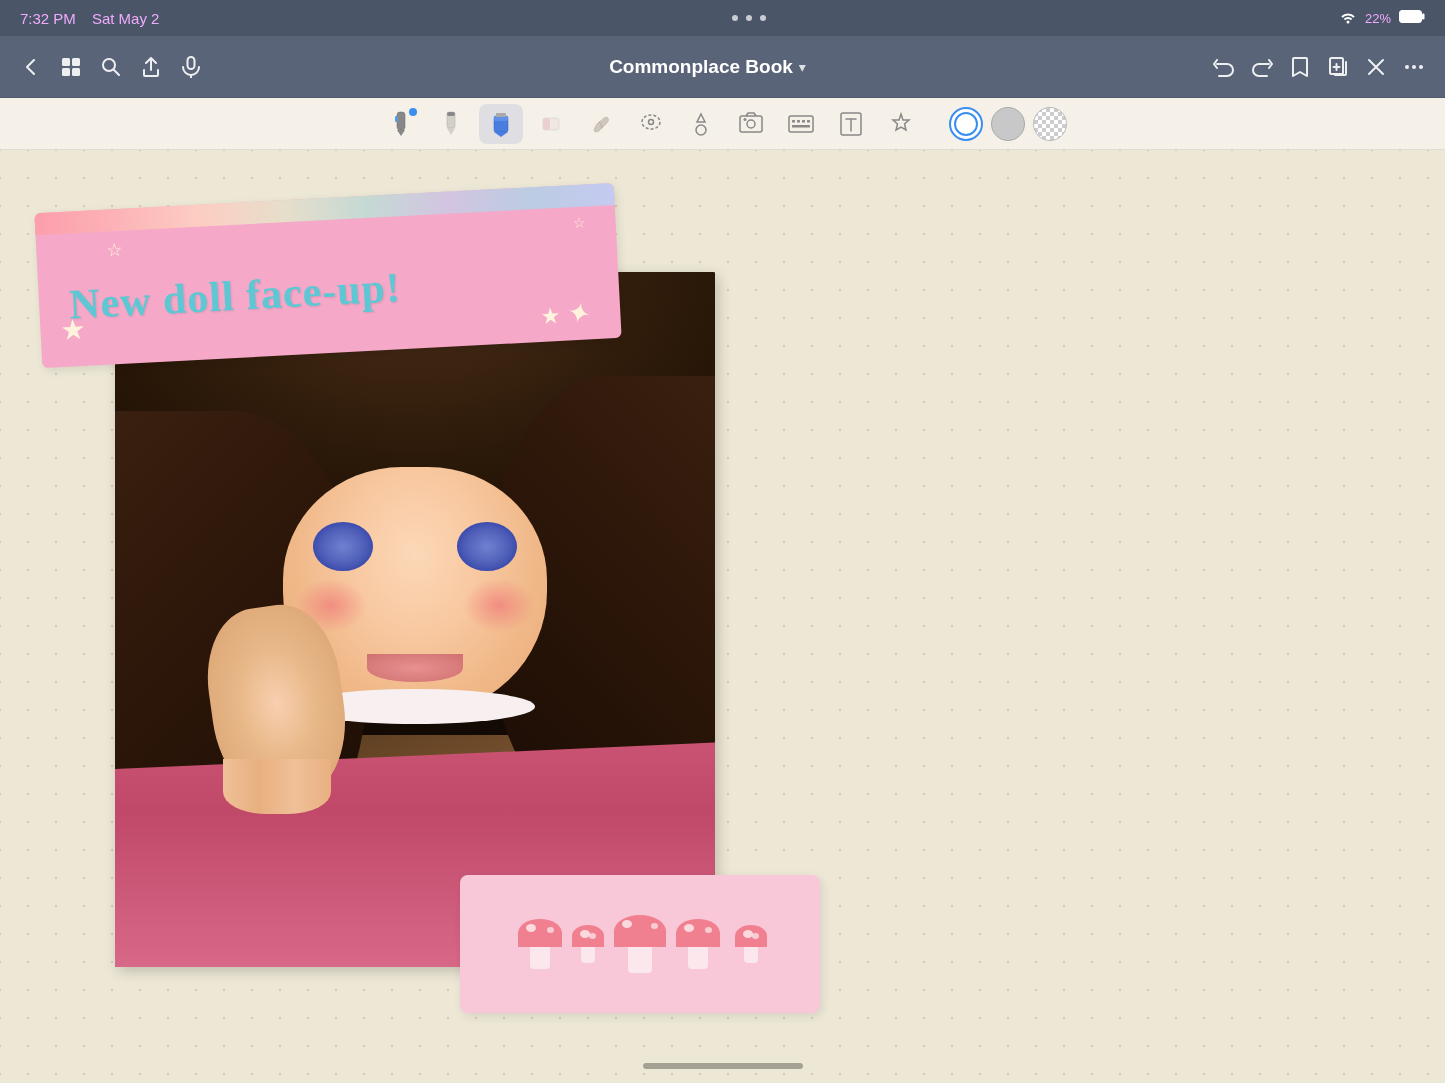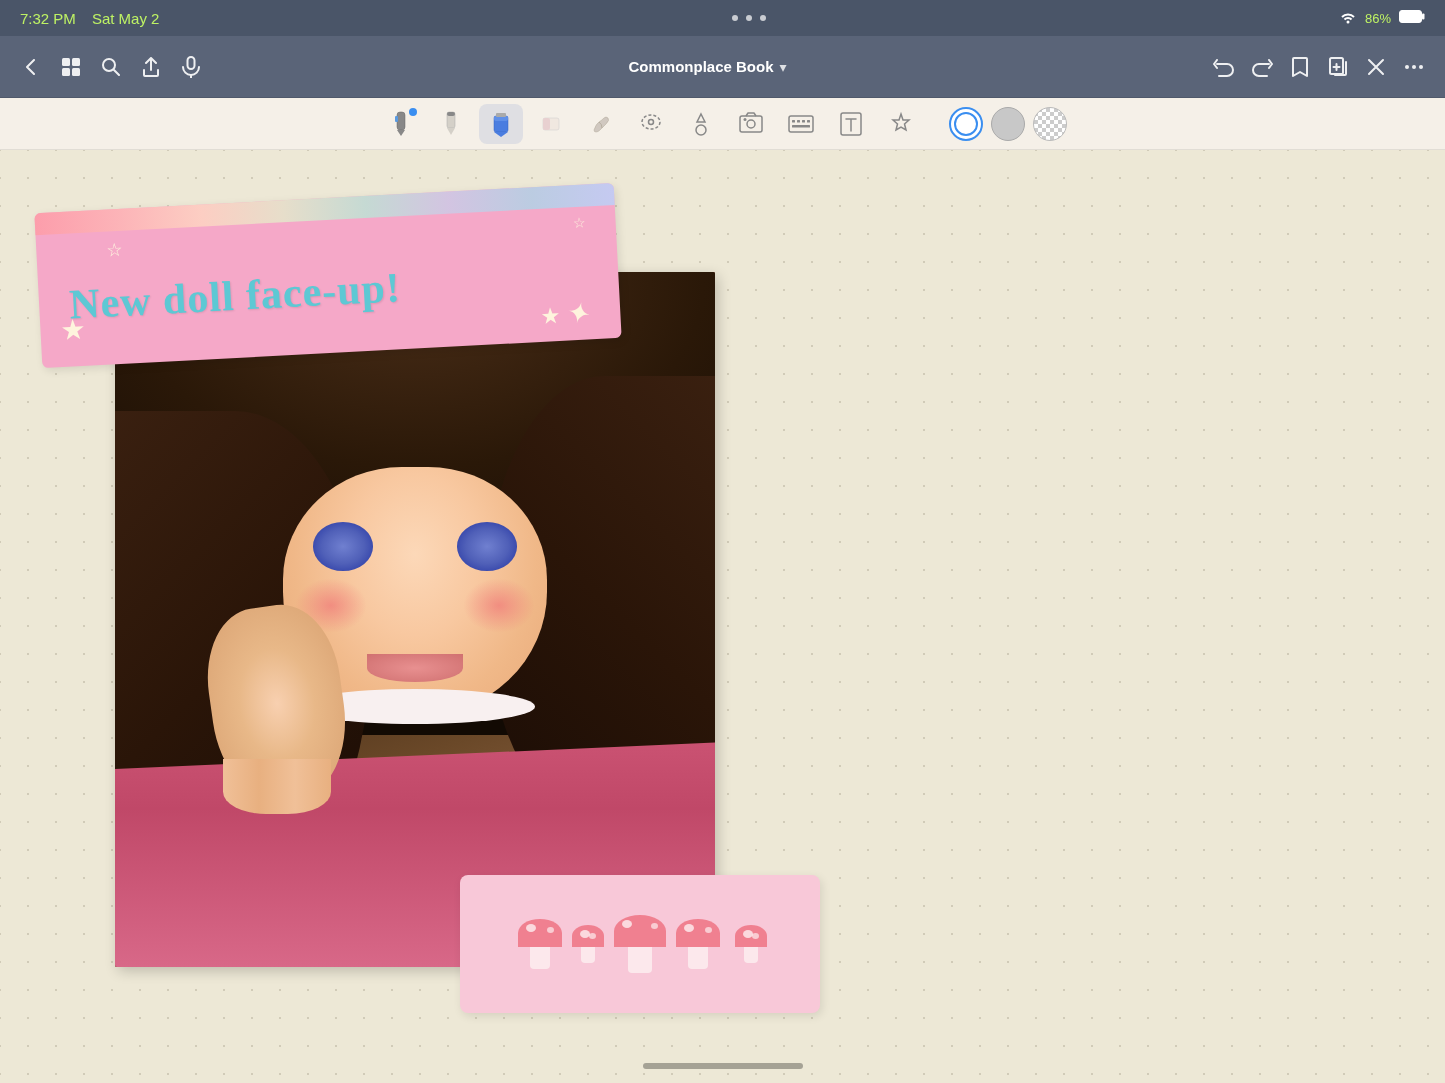--- a/index.html
+++ b/index.html
@@ -13,21 +13,21 @@
 
     
     #status-bar {
       width: 100%;
       height: 36px;
       background: #4a5568;
       display: flex;
       align-items: center;
       justify-content: space-between;
       padding: 0 20px;
-      color: #bef264;
+      color: #f0abfc;
       font-size: 15px;
       font-weight: 500;
     }
     #status-left { display: flex; gap: 16px; align-items: center; }
     #status-center { display: flex; gap: 8px; }
     #status-center span { width: 6px; height: 6px; border-radius: 50%; background: rgba(255,255,255,0.7); display: block; }
     #status-right { display: flex; gap: 8px; align-items: center; }
 
     
     #toolbar {
@@ -308,21 +308,21 @@
     <span></span>
     <span></span>
     <span></span>
   </div>
   <div id="status-right">
     <span style="font-size:13px;">
       <svg width="18" height="14" viewBox="0 0 18 14" fill="white">
         <path d="M9 10.5a1.5 1.5 0 110 3 1.5 1.5 0 010-3zm0-3.5a6 6 0 014.24 1.76l-1.41 1.41A4 4 0 009 9a4 4 0 00-2.83 1.17L4.75 8.76A6 6 0 019 7zm0-3.5a9.5 9.5 0 016.72 2.78L14.3 7.69A7.5 7.5 0 009 5.5a7.5 7.5 0 00-5.3 2.19L2.28 6.28A9.5 9.5 0 019 3.5z"></path>
       </svg>
     </span>
-    <span style="font-size:13px;">86%</span>
+    <span style="font-size:13px;">22%</span>
     <span style="font-size:13px;">
       <svg width="26" height="13" viewBox="0 0 26 13" fill="white">
         <rect x="0.5" y="0.5" width="22" height="12" rx="2.5" stroke="white" stroke-width="1" fill="white"></rect>
         <rect x="23" y="3.5" width="2.5" height="6" rx="1" fill="white"></rect>
       </svg>
     </span>
   </div>
 </div>
 
 <div id="toolbar">
@@ -356,21 +356,21 @@
       <svg width="22" height="22" viewBox="0 0 22 22" fill="none">
         <rect x="7.5" y="1" width="7" height="12" rx="3.5" stroke="white" stroke-width="2" fill="none"></rect>
         <path d="M3 11a8 8 0 0016 0" stroke="white" stroke-width="2" stroke-linecap="round"></path>
         <line x1="11" y1="19" x2="11" y2="22" stroke="white" stroke-width="2" stroke-linecap="round"></line>
       </svg>
     </span>
   </div>
 
   <div id="toolbar-center">
     <button style="background:none;border:none;display:flex;align-items:center;gap:6px;cursor:pointer;">
-      <span style="color:white;font-size:15px;font-weight:600;">Commonplace Book</span>
+      <span style="color:white;font-size:19px;font-weight:600;">Commonplace Book</span>
       <span style="color:white;font-size:14px;opacity:0.8;">▾</span>
     </button>
   </div>
 
   <div id="toolbar-right">
     <span class="toolbar-icon">
       <svg width="22" height="22" viewBox="0 0 22 22" fill="none">
         <path d="M4 8H14a6 6 0 010 12H6" stroke="white" stroke-width="2" stroke-linecap="round"></path>
         <path d="M4 4L1 8l3 4" stroke="white" stroke-width="2" stroke-linecap="round" stroke-linejoin="round"></path>
       </svg>

